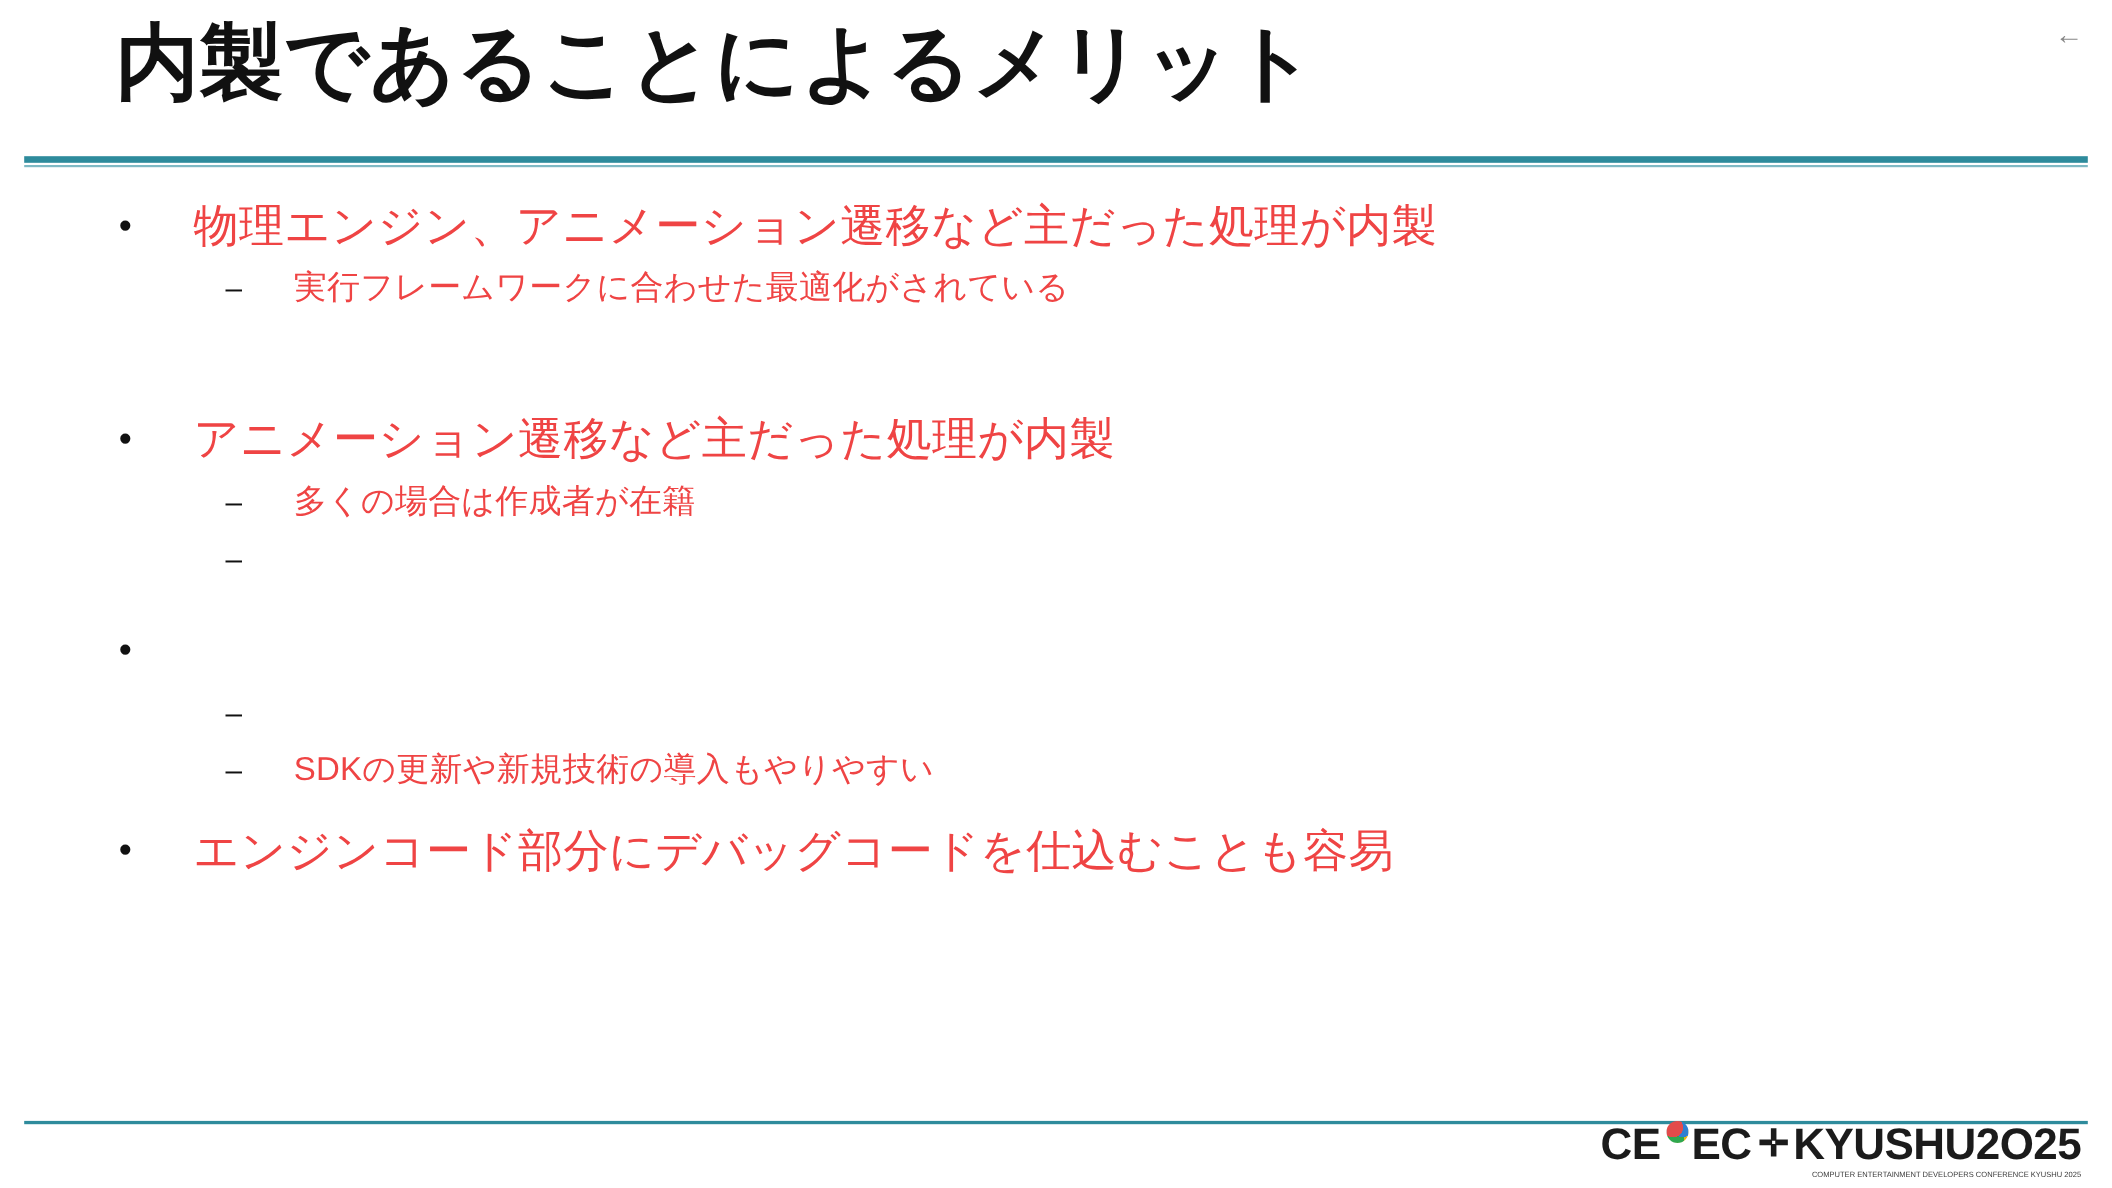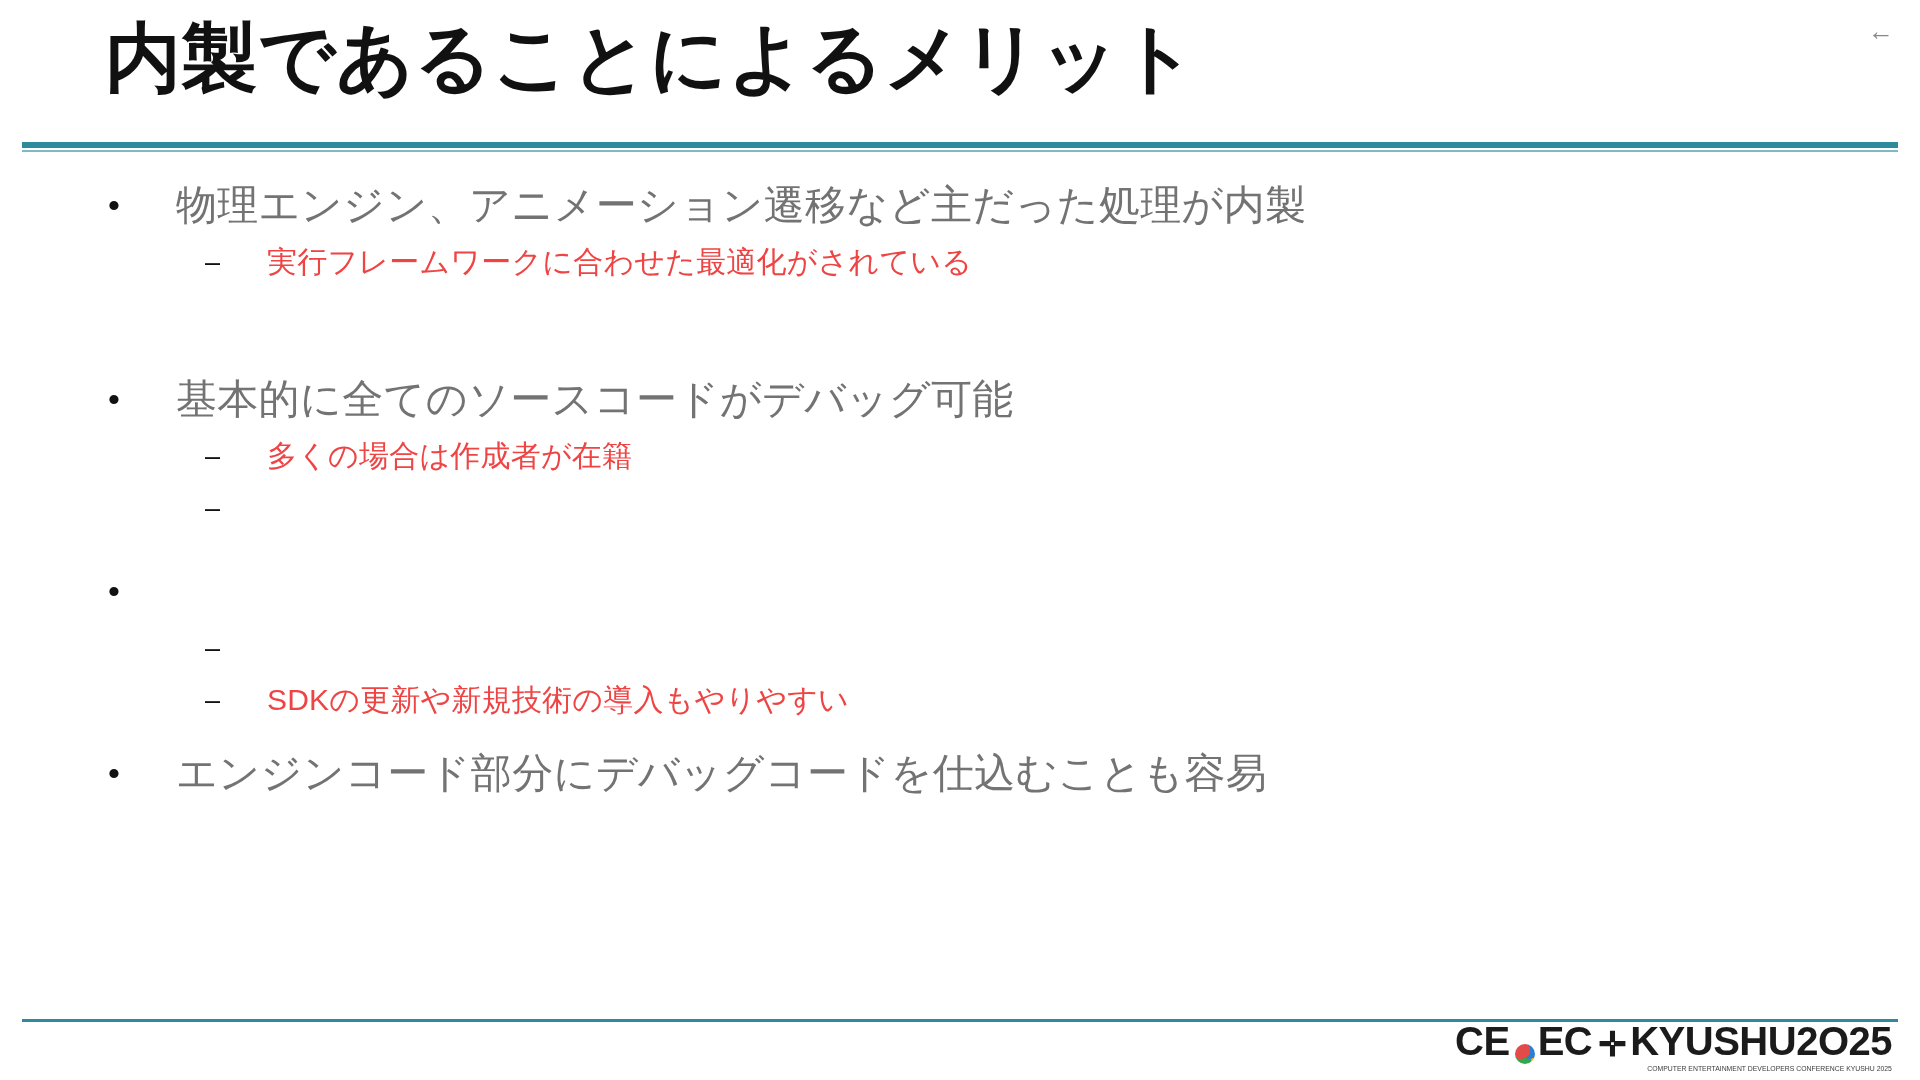--- a/index.html
+++ b/index.html
@@ -94,21 +94,21 @@
     width: 68px;
     flex: 0 0 68px;
     font-size: 34px;
     line-height: 54px;
     color: #111111;
     text-align: left;
   }
   .lvl1 .txt {
     font-size: 41px;
     line-height: 54px;
-    color: #737373;
+    color: #ef4444;
     letter-spacing: 0.3px;
     white-space: nowrap;
   }
 
   .lvl2 {
     position: relative;
     display: flex;
     align-items: flex-start;
     padding-left: 205px;
     margin-top: 8px;
@@ -148,21 +148,21 @@
     bottom: 8px;
     text-align: right;
   }
   .logo-main {
     font-size: 40px;
     font-weight: bold;
     letter-spacing: -0.5px;
     color: #1b1b1b;
     white-space: nowrap;
     display: flex;
-    align-items: flex-end;
+    align-items: flex-start;
     justify-content: flex-end;
     gap: 2px;
   }
   .logo-cedec { position: relative; padding-right: 2px; }
   .logo-dot {
     display: inline-block;
     width: 20px;
     height: 20px;
     border-radius: 50%;
     background:
@@ -211,21 +211,21 @@
 
       <div class="lvl2">
         <span class="mark">–</span>
         <span class="txt">実行フレームワークに合わせた最適化がされている</span>
       </div>
 
       <div class="gap-block"></div>
 
       <div class="lvl1">
         <span class="mark">•</span>
-        <span class="txt">基本的に全てのソースコードがデバッグ可能</span>
+        <span class="txt">アニメーション遷移など主だった処理が内製</span>
       </div>
 
       <div class="lvl2">
         <span class="mark">–</span>
         <span class="txt">多くの場合は作成者が在籍</span>
       </div>
 
       <div class="lvl2">
         <span class="mark">–</span>
       </div>

